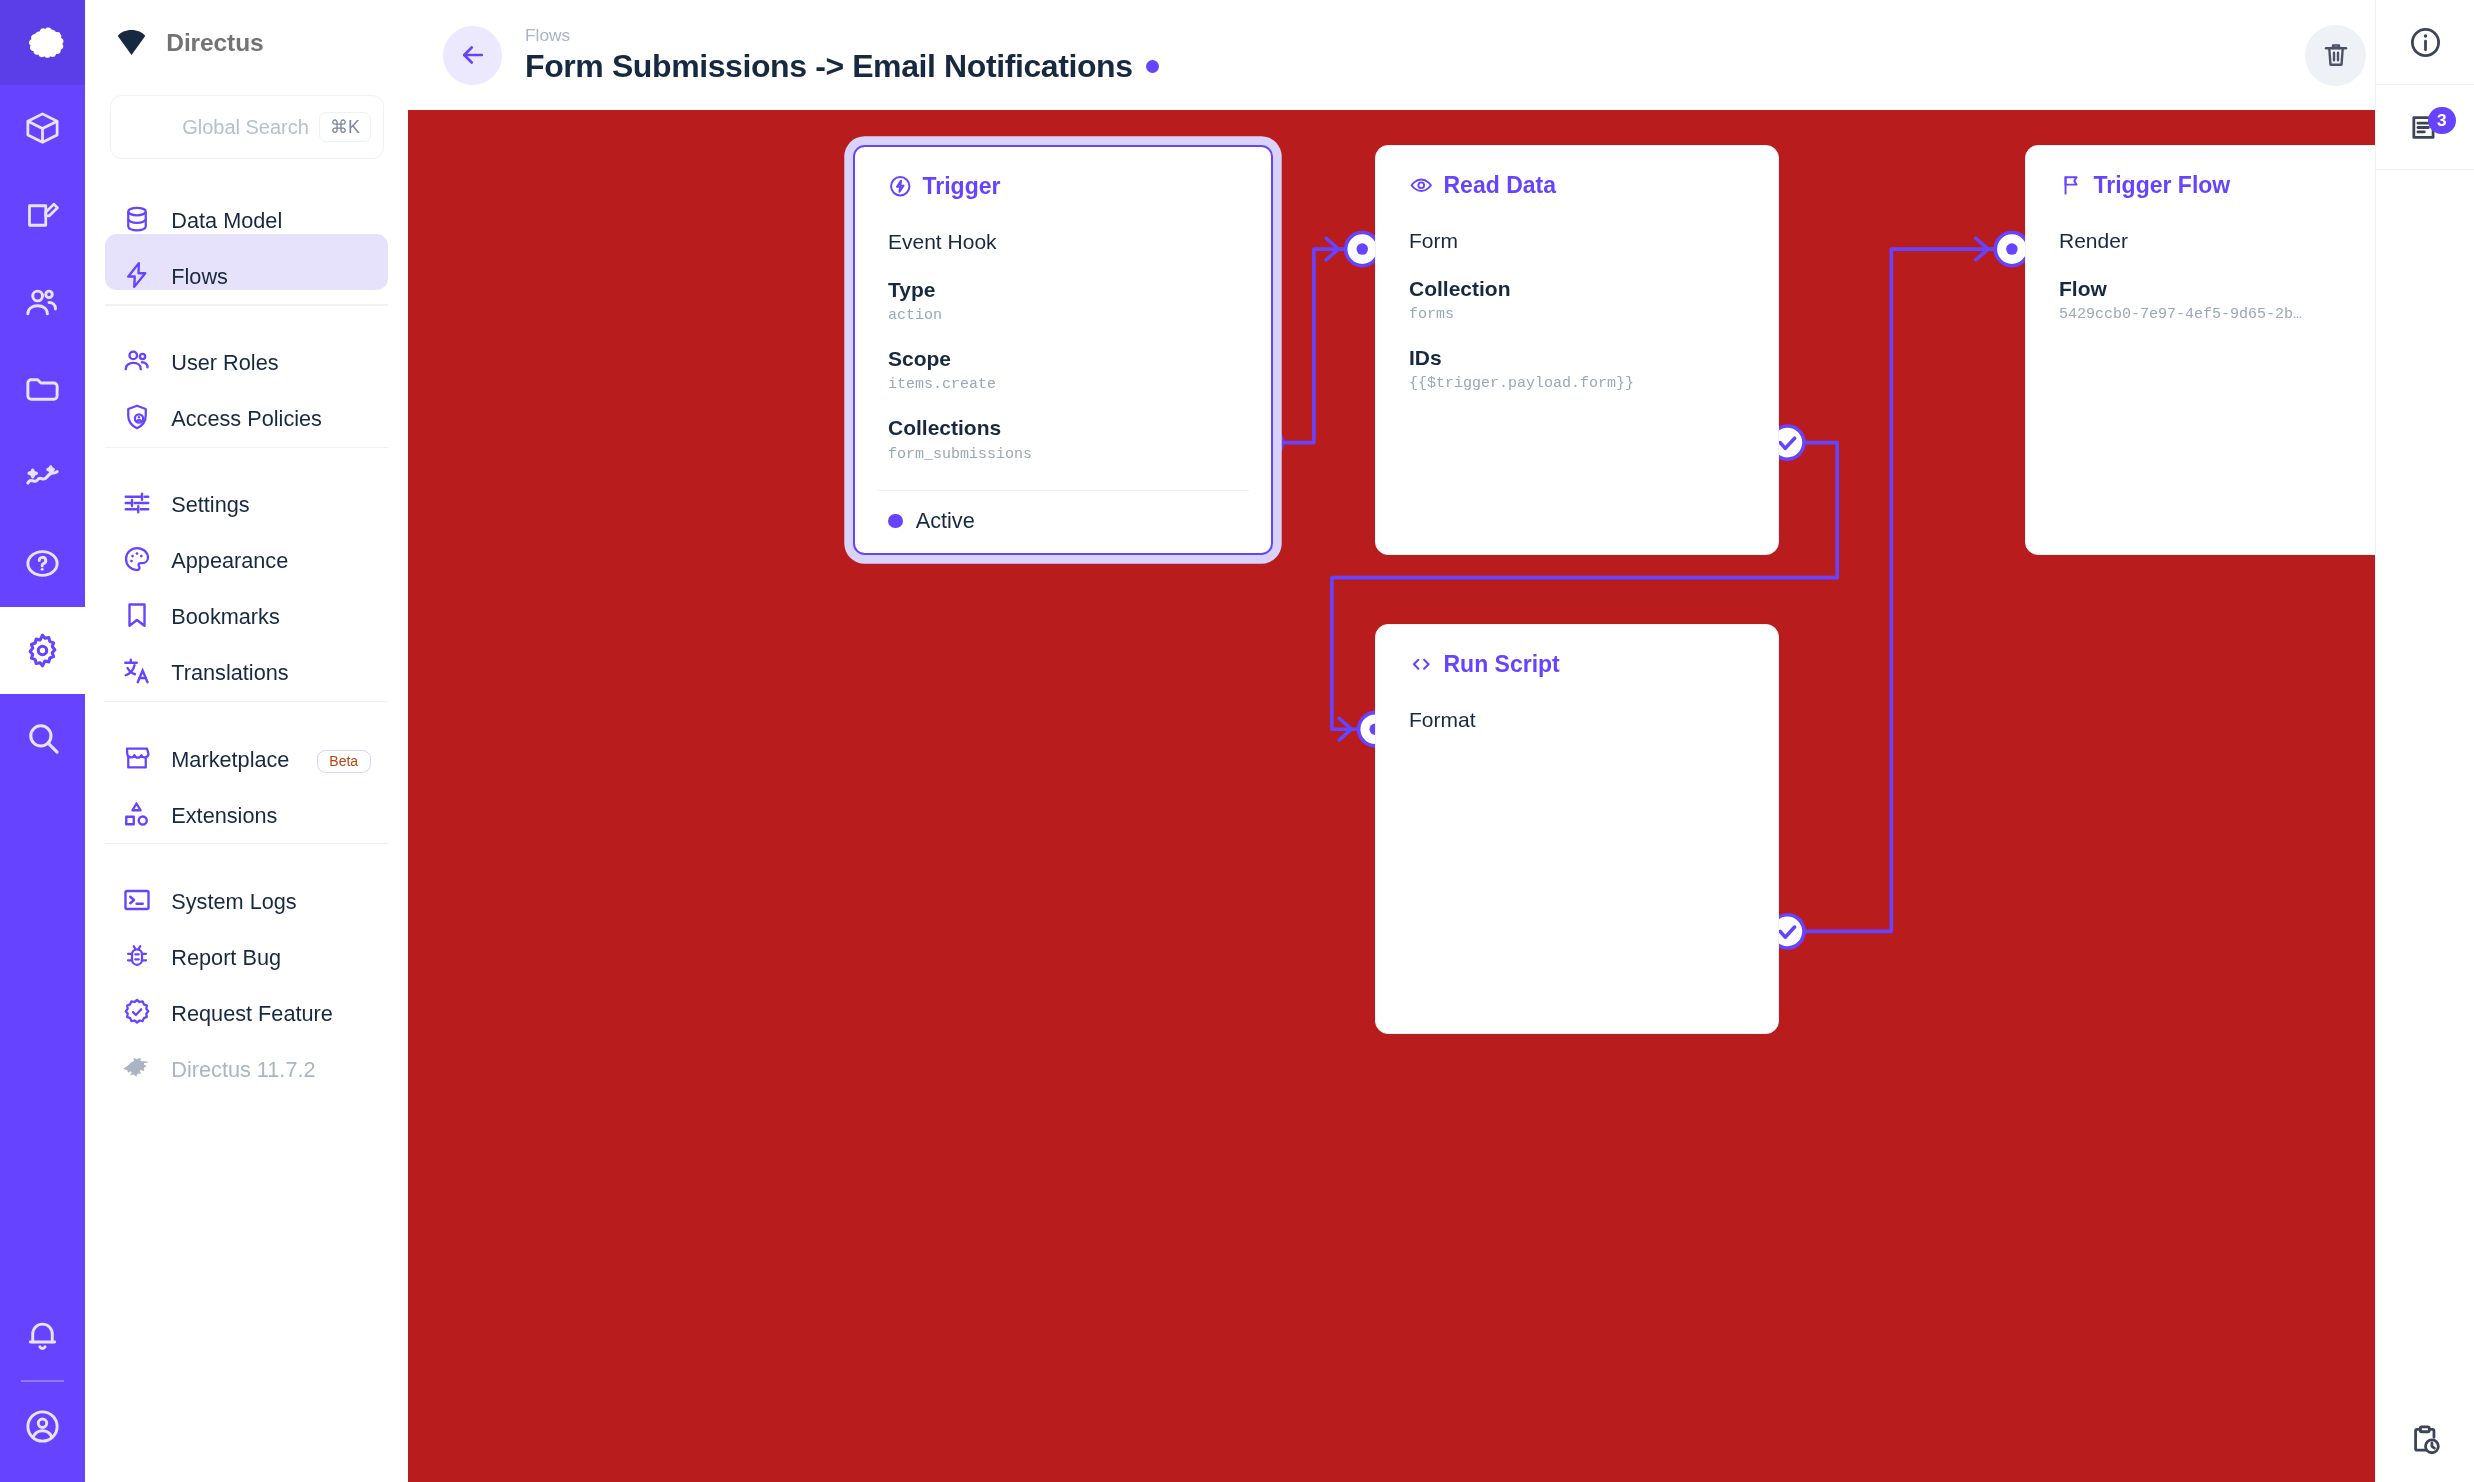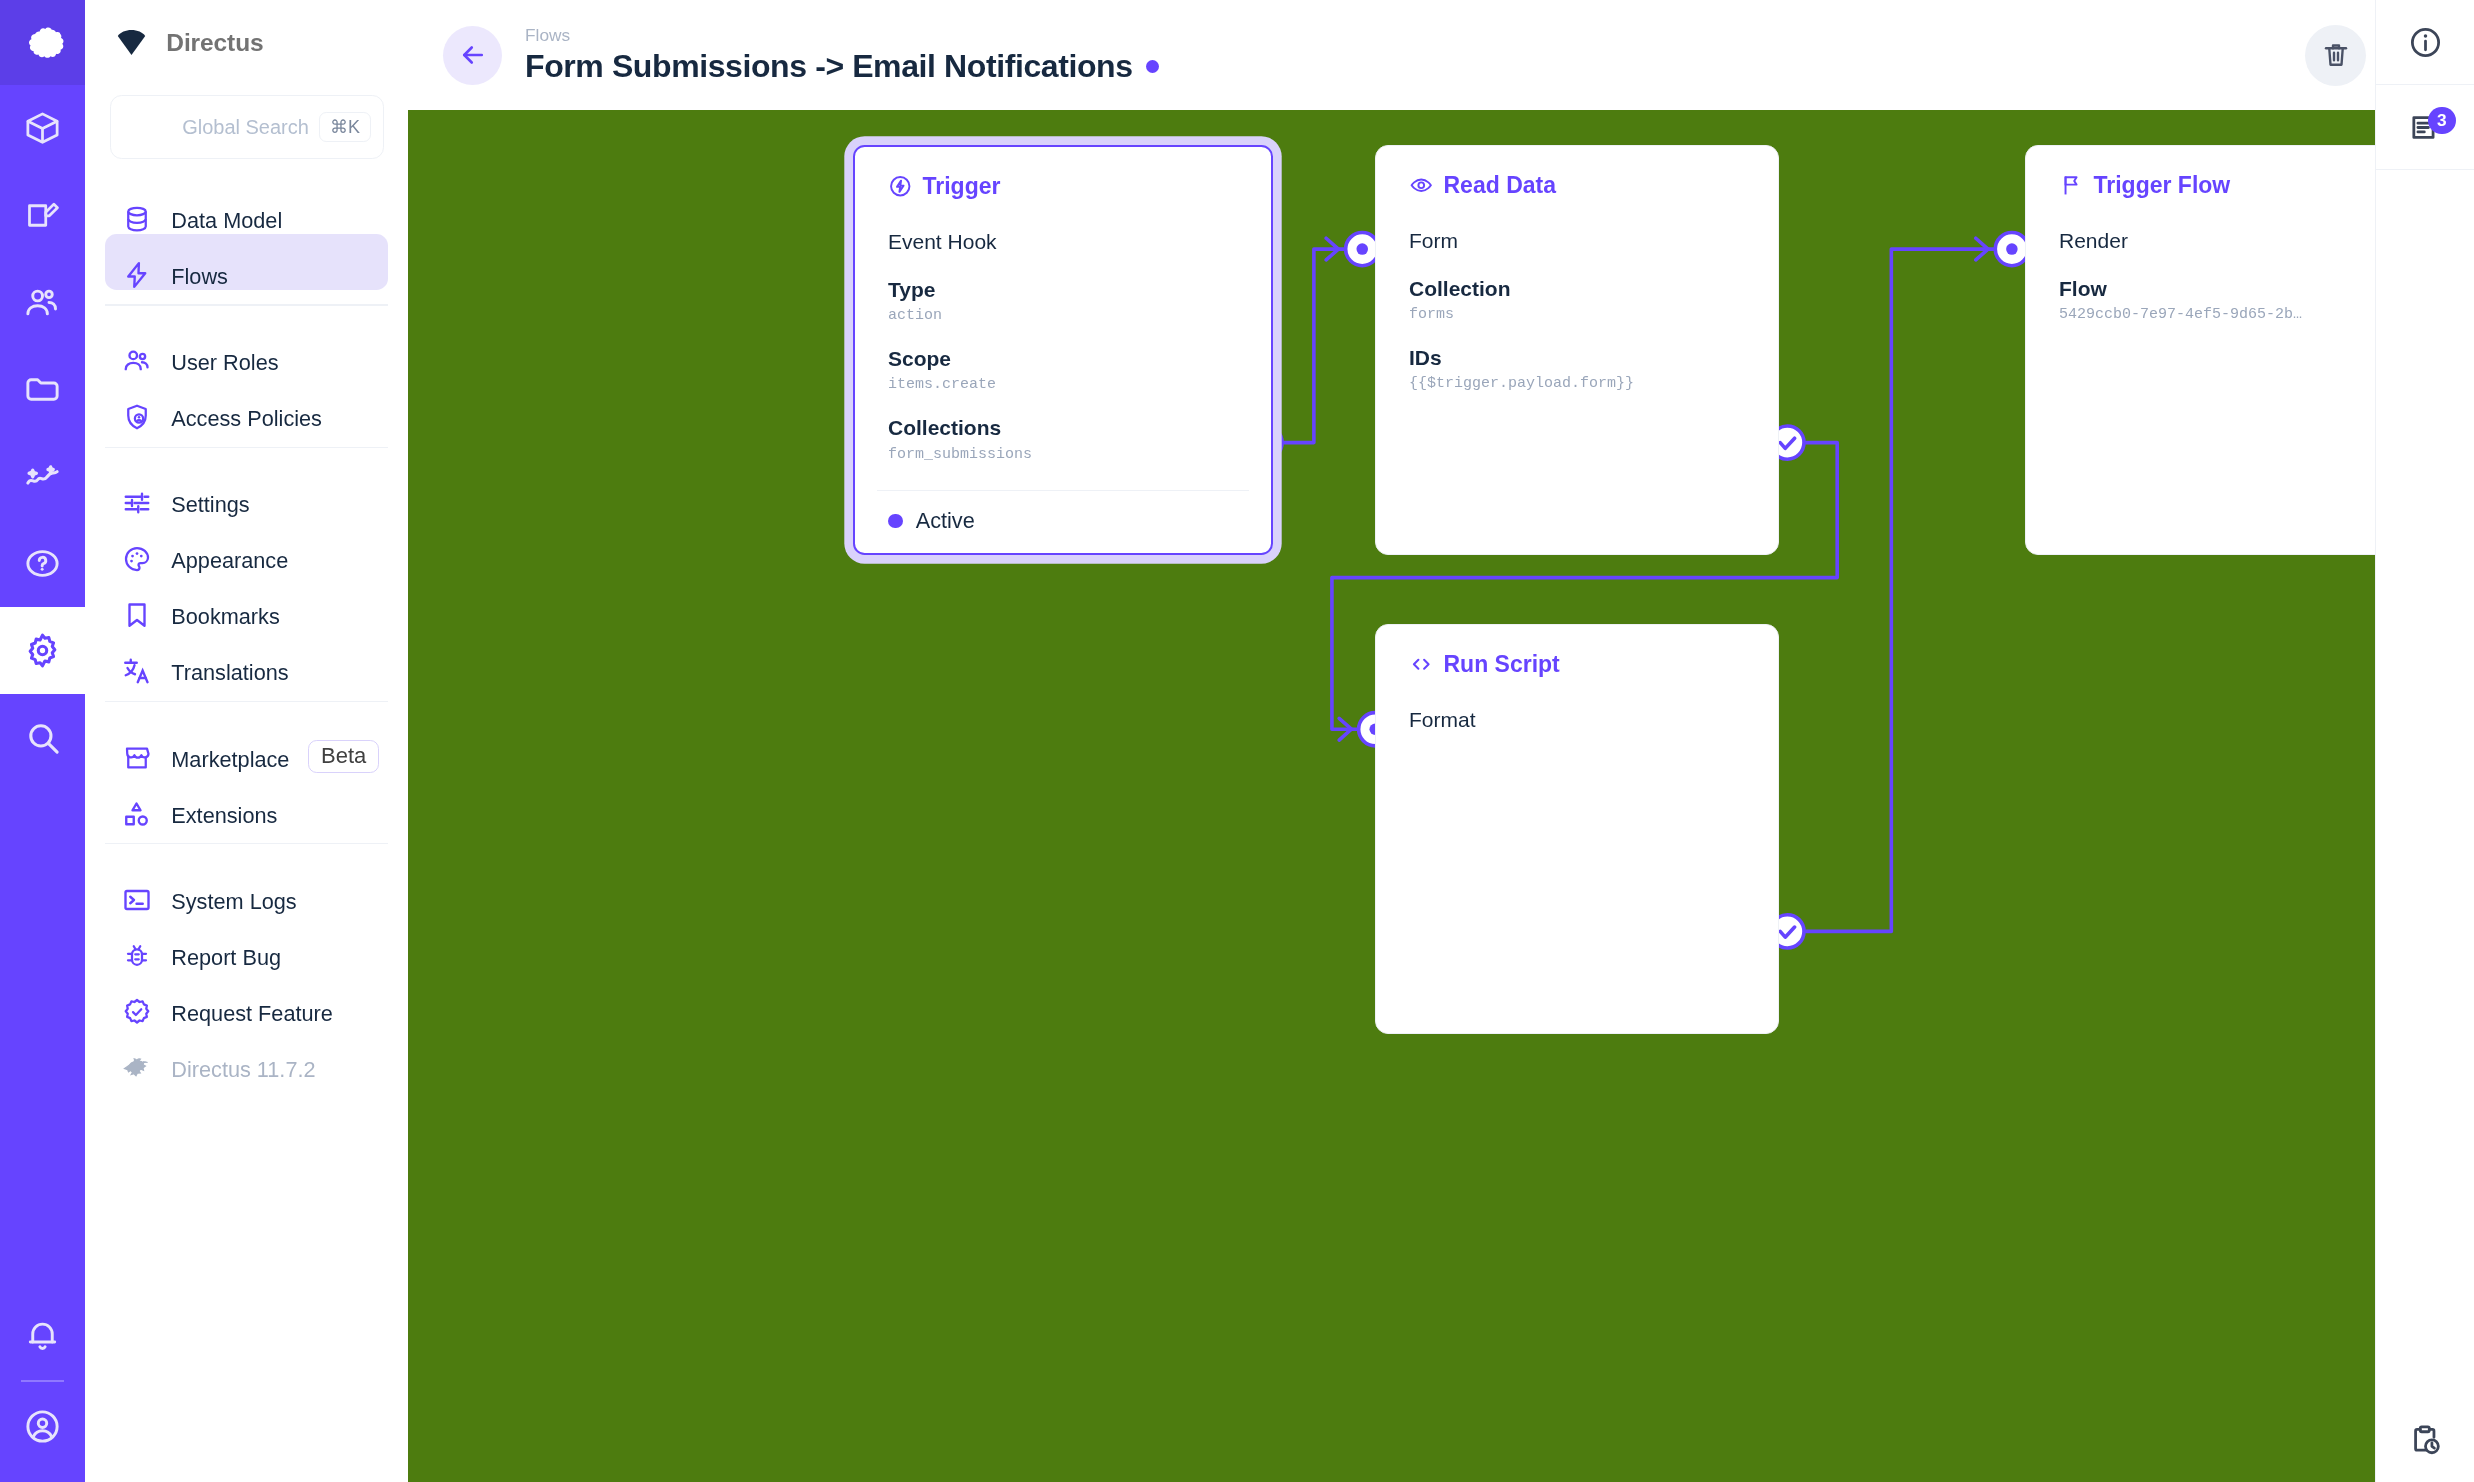--- a/index.html
+++ b/index.html
@@ -69,22 +69,22 @@
     height: 56px; border-radius: 11.6px; padding: 0 17.3px; cursor: pointer;
     color: #172940; font-size: 21.7px;
   }
   .nav-item .nic { width: 30px; height: 30px; flex: 0 0 30px; display:flex; align-items:center; justify-content:center;}
   .nav-item .nic svg { width: 30px; height: 30px; }
   .nav-item.selected { background: #e6e2fb; }
   .nav-item.muted { color: #aab4c5; }
   .nav-item.muted .nic svg { stroke: #aab4c5; }
   .nav-label { flex: 1 1 auto; white-space: nowrap; }
   .beta {
-    border: 1.4px solid #d9d2fb; color: #404040; border-radius: 8.7px;
-    font-size: 22px; padding: 2.2px 11.6px; font-weight: 400;
+    border: 1.4px solid #d9d2fb; color: #c2410c; border-radius: 8.7px;
+    font-size: 14px; padding: 2.2px 11.6px; font-weight: 400;
   }
   .nav-sep { height: 1.4px; background: #eef1f6; margin: 14.4px 20px; }
 
   
   .main {
     flex: 1 1 auto; position: relative;
     background: #fff; height: 1483px;
     border-top-left-radius: 0;
     overflow: hidden;
   }
@@ -107,21 +107,21 @@
   .hdr-actions { margin-left: auto; display: flex; align-items: center; gap: 16px; }
   .circbtn {
     width: 61px; height: 61px; border-radius: 50%;
     display: flex; align-items: center; justify-content: center; cursor: pointer;
   }
   .circbtn.grey { background: #eef1f6; }
   .circbtn.outline { border: 2.2px solid #6644ff; background: #fff; }
   .circbtn svg { width: 30px; height: 30px; }
 
   
-  .canvas { position: absolute; inset: 110px 0 0 0; background: #4d7c0f; overflow: hidden; }
+  .canvas { position: absolute; inset: 110px 0 0 0; background: #b91c1c; overflow: hidden; }
   .edges { position: absolute; left: 0; top: -110px; width: 2382px; height: 1483px; pointer-events: none; }
 
   .node {
     position: absolute;
     background: #fff;
     border: 1.4px solid #eef1f6;
     border-radius: 13px;
   }
   .node.trigger {
     border: 2.9px solid #6644ff;

